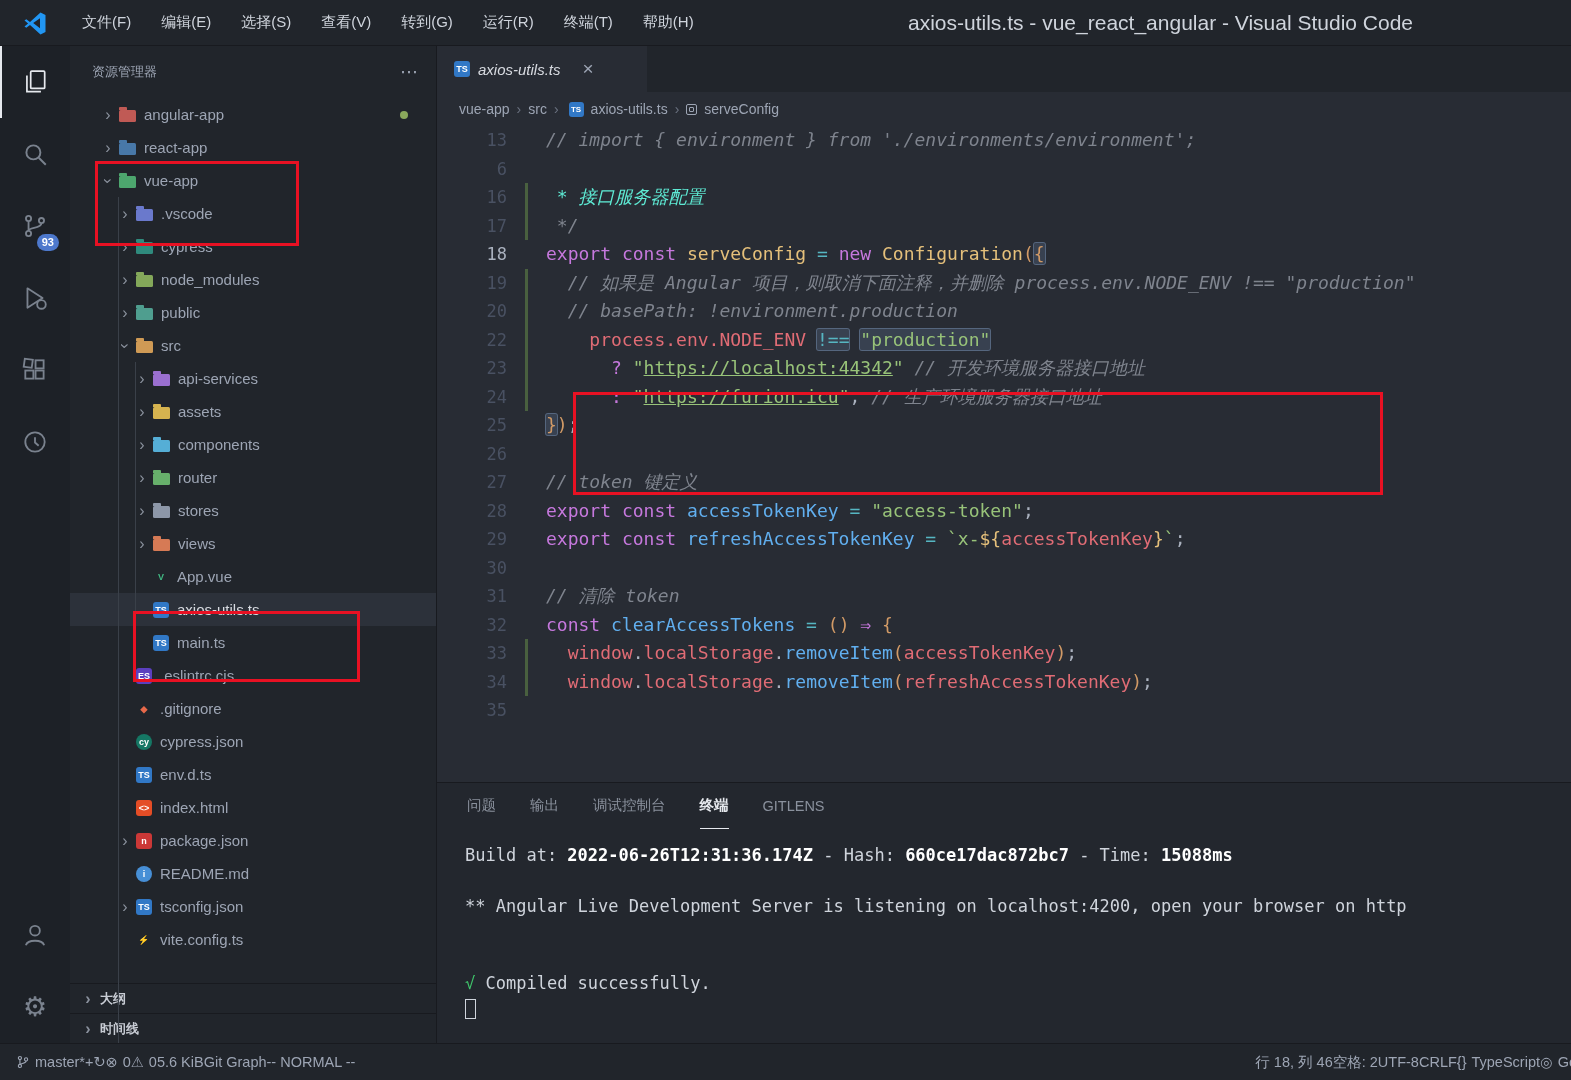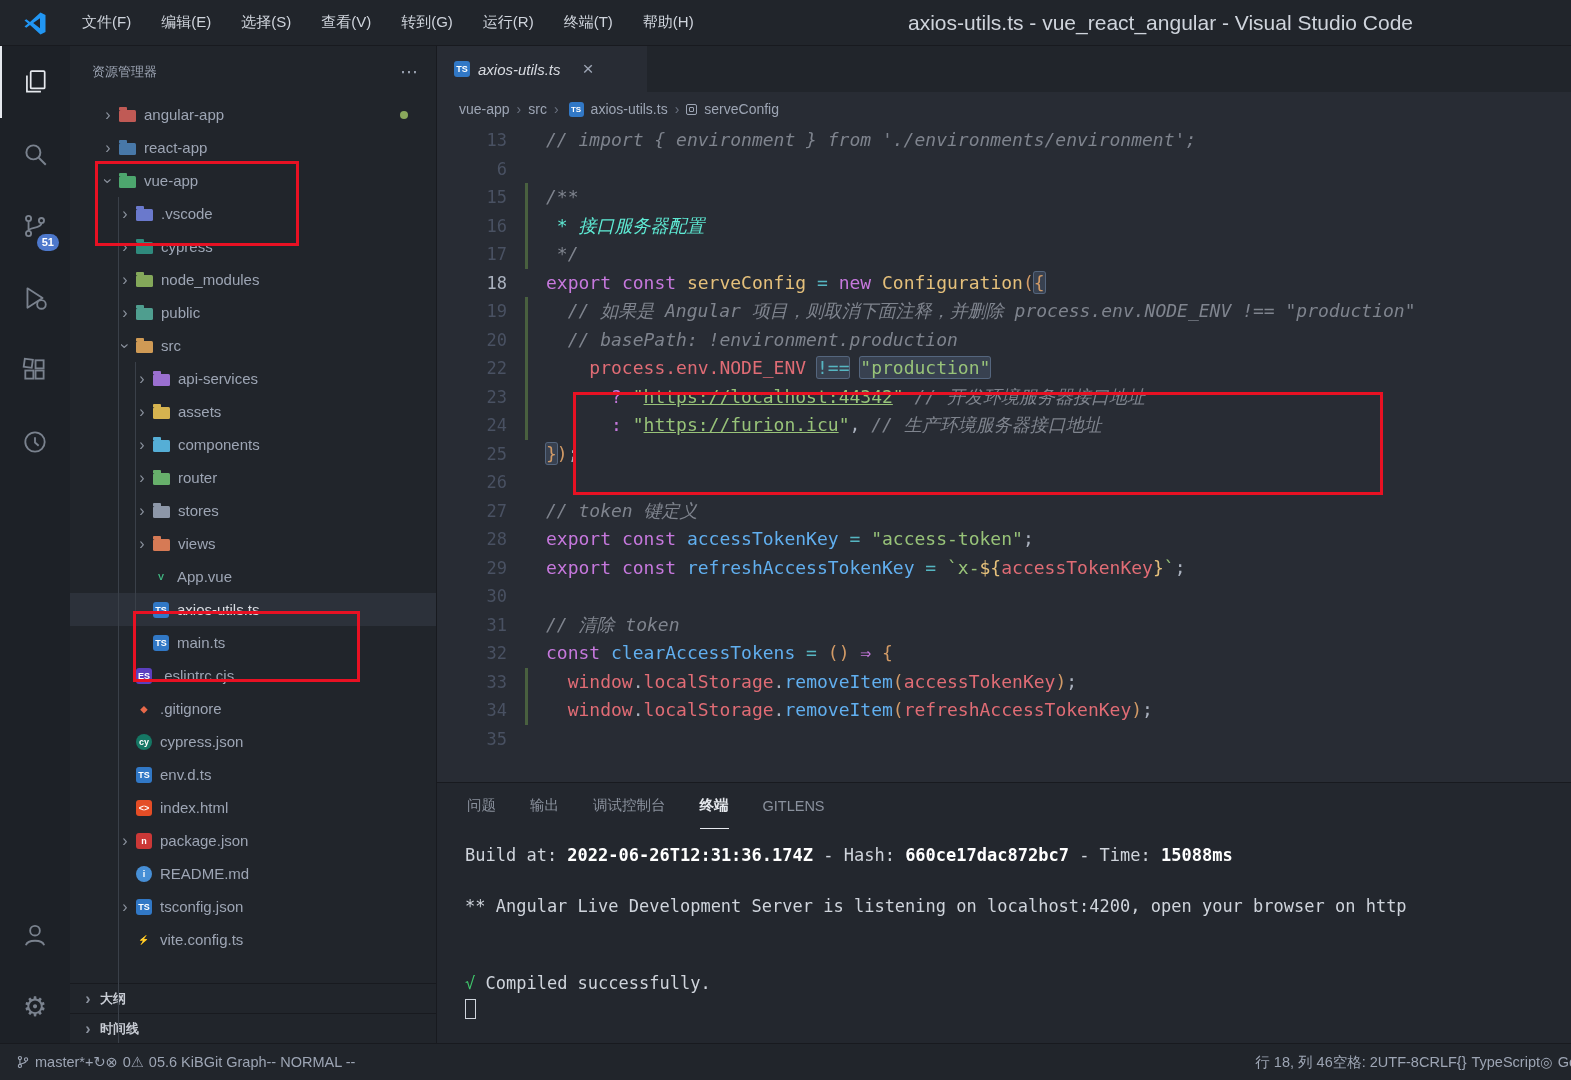--- a/index.html
+++ b/index.html
@@ -130,21 +130,21 @@
             <path d="M16.5 16.5L23 23"></path>
           </svg>
       </div>
       <div class="aicon">
         <svg viewBox="0 0 26 26" fill="none" stroke="currentColor" stroke-width="1.7">
             <circle cx="7" cy="6" r="2.4"></circle>
             <circle cx="7" cy="20" r="2.4"></circle>
             <circle cx="19" cy="8" r="2.4"></circle>
             <path d="M7 8.4v9.2M19 10.4c0 5-12 3.6-12 7"></path>
           </svg>
-        <span class="abadge">51</span>
+        <span class="abadge">93</span>
       </div>
       <div class="aicon">
         <svg viewBox="0 0 26 26" fill="none" stroke="currentColor" stroke-width="1.7">
             <path d="M6 4l14 9-14 9z" stroke-linejoin="round"></path>
             <circle cx="19" cy="19" r="4" fill="#1d2127"></circle>
           </svg>
       </div>
       <div class="aicon">
         <svg viewBox="0 0 26 26" fill="none" stroke="currentColor" stroke-width="1.7">
             <rect x="4" y="13.5" width="7.5" height="7.5"></rect>
@@ -337,21 +337,20 @@
           <span class="bsep">›</span>
           <span class="fi small" style="background: rgb(49, 120, 198); color: rgb(255, 255, 255);">TS</span>
           <span class="bitem">axios-utils.ts</span>
           <span class="bsep">›</span>
           <span class="symbolbox"></span>
           <span class="bitem">serveConfig</span>
         </div>
       <div class="code">
           <div class="codeline"><span class="lnum">13</span><span class="gbar"></span><span class="ltext"><span class="it" style="color: rgb(127, 132, 142);">// import { environment } from './environments/environment';</span></span></div>
           <div class="codeline"><span class="lnum">6</span><span class="gbar"></span><span class="ltext"></span></div>
-          <div class="codeline"><span class="lnum">15</span><span class="gbar on"></span><span class="ltext"><span class="it" style="color: rgb(127, 132, 142);">/**</span></span></div>
           <div class="codeline"><span class="lnum">16</span><span class="gbar on"></span><span class="ltext"><span class="it" style="color: #5eead4;"> * 接口服务器配置</span></span></div>
           <div class="codeline"><span class="lnum">17</span><span class="gbar on"></span><span class="ltext"><span class="it" style="color: rgb(127, 132, 142);"> */</span></span></div>
           <div class="codeline"><span class="lnum cur">18</span><span class="gbar"></span><span class="ltext"><span style="color: rgb(198, 120, 221);">export</span><span style="color: rgb(171, 178, 191);"> </span><span style="color: rgb(198, 120, 221);">const</span><span style="color: rgb(171, 178, 191);"> </span><span style="color: rgb(229, 192, 123);">serveConfig</span><span style="color: rgb(171, 178, 191);"> </span><span style="color: rgb(86, 182, 194);">=</span><span style="color: rgb(171, 178, 191);"> </span><span style="color: rgb(198, 120, 221);">new</span><span style="color: rgb(171, 178, 191);"> </span><span style="color: rgb(229, 192, 123);">Configuration</span><span style="color: rgb(209, 154, 102);">(</span><span class="hl" style="color: rgb(209, 154, 102);">{</span></span></div>
           <div class="codeline"><span class="lnum">19</span><span class="gbar on"></span><span class="ltext"><span class="it" style="color: rgb(127, 132, 142);">  // 如果是 Angular 项目，则取消下面注释，并删除 process.env.NODE_ENV !== "production"</span></span></div>
           <div class="codeline"><span class="lnum">20</span><span class="gbar on"></span><span class="ltext"><span class="it" style="color: rgb(127, 132, 142);">  // basePath: !environment.production</span></span></div>
           <div class="codeline"><span class="lnum">22</span><span class="gbar on"></span><span class="ltext"><span style="color: rgb(171, 178, 191);">    </span><span style="color: rgb(224, 108, 117);">process.env.NODE_ENV</span><span style="color: rgb(171, 178, 191);"> </span><span class="hl" style="color: rgb(86, 182, 194);">!==</span><span style="color: rgb(171, 178, 191);"> </span><span class="hl" style="color: rgb(152, 195, 121);">"production"</span></span></div>
           <div class="codeline"><span class="lnum">23</span><span class="gbar on"></span><span class="ltext"><span style="color: rgb(171, 178, 191);">      </span><span style="color: rgb(198, 120, 221);">?</span><span style="color: rgb(171, 178, 191);"> </span><span style="color: rgb(152, 195, 121);">"</span><span class="u" style="color: rgb(152, 195, 121);">https://localhost:44342</span><span style="color: rgb(152, 195, 121);">"</span><span style="color: rgb(171, 178, 191);"> </span><span class="it" style="color: rgb(127, 132, 142);">// 开发环境服务器接口地址</span></span></div>
           <div class="codeline"><span class="lnum">24</span><span class="gbar on"></span><span class="ltext"><span style="color: rgb(171, 178, 191);">      </span><span style="color: rgb(198, 120, 221);">:</span><span style="color: rgb(171, 178, 191);"> </span><span style="color: rgb(152, 195, 121);">"</span><span class="u" style="color: rgb(152, 195, 121);">https://furion.icu</span><span style="color: rgb(152, 195, 121);">"</span><span style="color: rgb(171, 178, 191);">,</span><span style="color: rgb(171, 178, 191);"> </span><span class="it" style="color: rgb(127, 132, 142);">// 生产环境服务器接口地址</span></span></div>
           <div class="codeline"><span class="lnum">25</span><span class="gbar"></span><span class="ltext"><span class="hl" style="color: rgb(209, 154, 102);">}</span><span style="color: rgb(209, 154, 102);">)</span><span style="color: rgb(171, 178, 191);">;</span></span></div>
           <div class="codeline"><span class="lnum">26</span><span class="gbar"></span><span class="ltext"></span></div>

